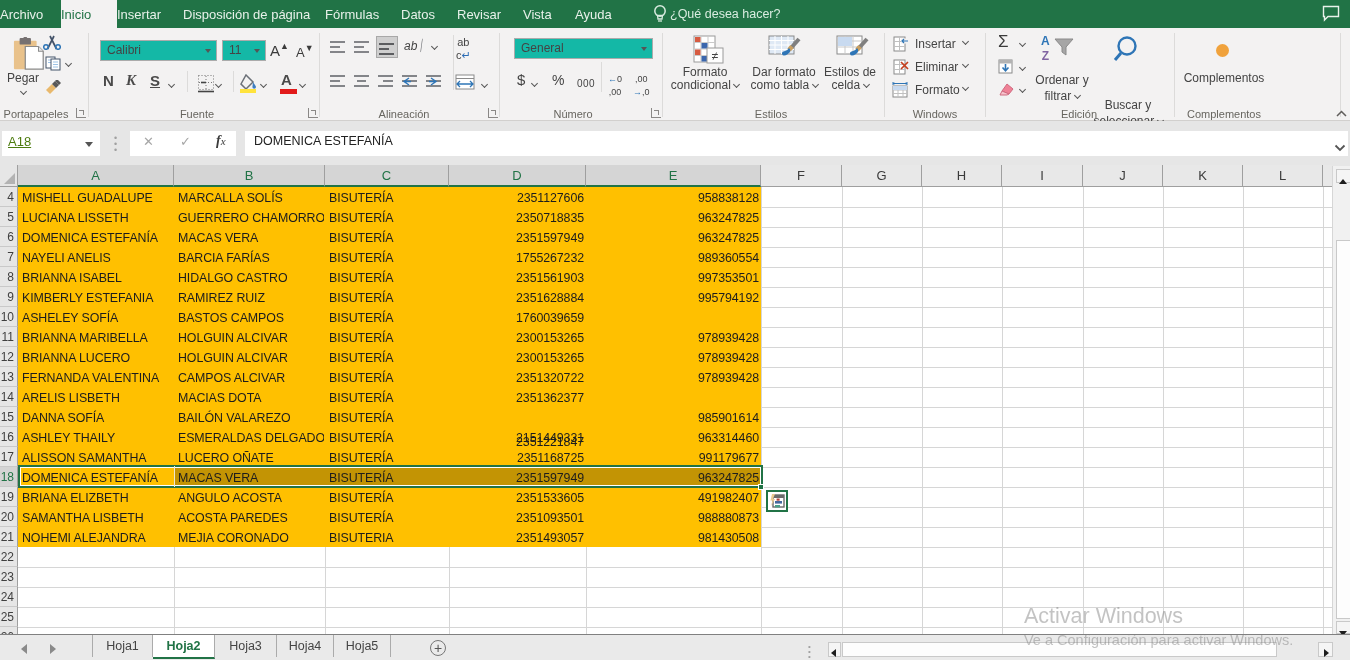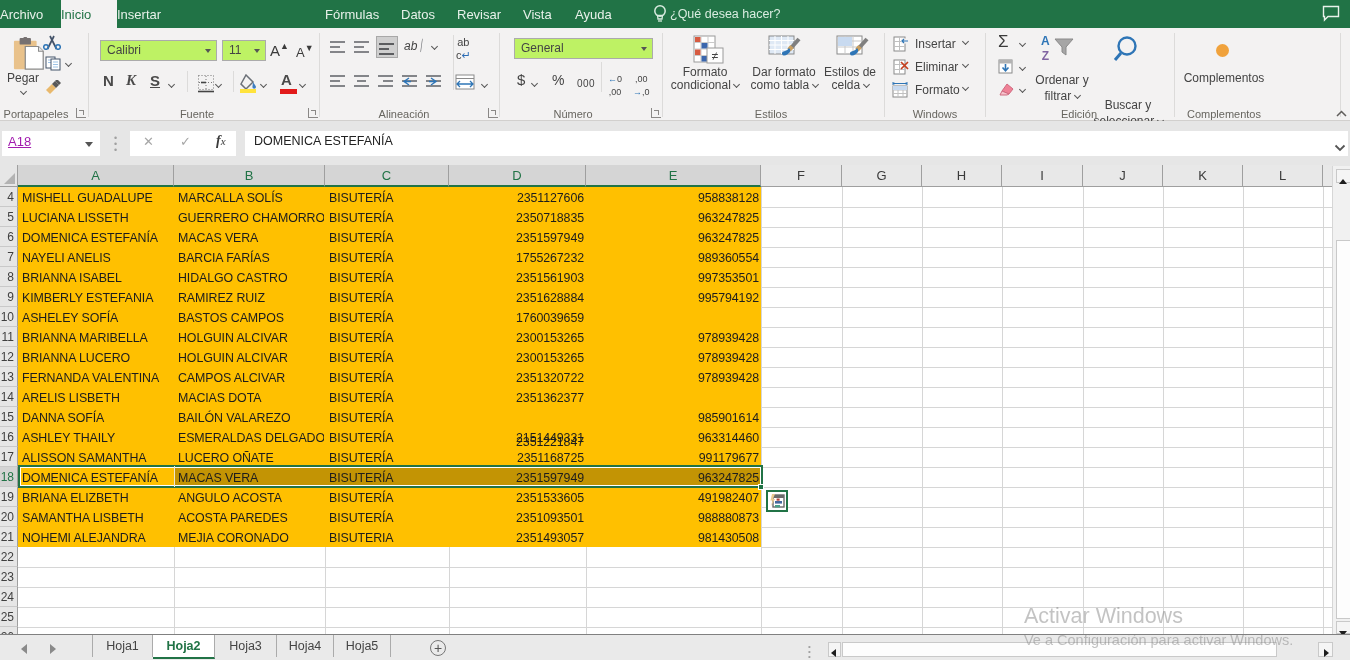--- a/index.html
+++ b/index.html
@@ -12,21 +12,21 @@
 
 #ribbon{left:0;top:28px;width:1350px;height:93px;background:#f3f2f2;border-bottom:1px solid #d2d0ce;}
 .gsep{position:absolute;top:5px;width:1px;height:84px;background:#dcdbda;}
 .glabel{position:absolute;top:80px;height:13px;line-height:13px;font-size:11px;color:#67655f;text-align:center;width:120px;}
 .launcher{position:absolute;top:80px;width:10px;height:10px;border-left:1px solid #8a8886;border-bottom:1px solid #8a8886;}
 .launcher:after{content:"";position:absolute;left:2px;bottom:2px;width:4px;height:4px;border-right:1px solid #8a8886;border-top:1px solid #8a8886;}
 .btxt{position:absolute;font-size:12px;color:#444;line-height:13px;text-align:center;}
 .chev{display:inline-block;width:5px;height:5px;border-right:1.4px solid #565656;border-bottom:1.4px solid #565656;transform:rotate(45deg);vertical-align:2px;}
 .msep{position:absolute;width:1px;background:#dcdbda;}
 div.abs > span.chev:only-child{display:block;margin:0;}
-.combo{position:absolute;background:#bef264;border:1px solid #ababab;font-size:12px;color:#444;}
+.combo{position:absolute;background:#14b8a6;border:1px solid #ababab;font-size:12px;color:#444;}
 .dar{position:absolute;right:5px;top:8px;width:0;height:0;border-left:3.5px solid transparent;border-right:3.5px solid transparent;border-top:4px solid #555;}
 
 #fbar{left:0;top:121px;width:1350px;height:45px;background:#e6e6e6;}
 .fwhite{position:absolute;background:#fff;top:10px;height:25px;}
 
 #grid{left:0;top:165px;width:1350px;height:495px;}
 .colhdr{position:absolute;top:0;height:22px;line-height:21px;text-align:center;font-size:13px;background:#e8e8e8;border-right:1px solid #9f9f9f;border-bottom:1px solid #9f9f9f;color:#3b3b3b;}
 .colhdr.sel{background:#d5d5d5;color:#217346;border-bottom:2px solid #217346;}
 .rowhdr{position:absolute;left:0;width:18px;height:20px;line-height:20px;text-align:right;padding-right:3px;font-size:12px;background:#e6e6e6;border-right:1px solid #9f9f9f;border-bottom:1px solid #c9c9c9;color:#3f3f3f;}
 .cell{position:absolute;height:20px;line-height:22px;font-size:12.4px;color:#1d1d1d;white-space:nowrap;overflow:hidden;letter-spacing:-0.1px;}
@@ -40,20 +40,21 @@
 .tri{display:inline-block;width:0;height:0;}
 .wm{position:absolute;color:rgba(115,115,115,0.55);}
 .sbtn{position:absolute;background:#f5f5f5;border:1px solid #c9c9c9;}
 </style></head>
 <body>
 
 <div class="abs" id="titlebar">
   <div class="ttab" style="left:0;width:57px;">Archivo</div>
   <div class="ttab" id="tab-inicio" style="left:61px;width:56px;">Inicio</div>
   <div class="ttab" style="left:117px;width:66px;">Insertar</div>
+  <div class="ttab" style="left:183px;width:142px;">Disposición de página</div>
   <div class="ttab" style="left:325px;width:76px;">Fórmulas</div>
   <div class="ttab" style="left:401px;width:56px;">Datos</div>
   <div class="ttab" style="left:457px;width:66px;">Revisar</div>
   <div class="ttab" style="left:523px;width:52px;">Vista</div>
   <div class="ttab" style="left:575px;width:62px;">Ayuda</div>
   <svg class="abs" style="left:652px;top:4px;" width="16" height="20" viewBox="0 0 16 20">
     <circle cx="8" cy="7" r="5.2" fill="none" stroke="#d9ece0" stroke-width="1.5"></circle>
     <path d="M5.5 11.5 L10.5 11.5 L10 15 L6 15 Z" fill="none" stroke="#d9ece0" stroke-width="1.3"></path>
     <line x1="6" y1="17" x2="10" y2="17" stroke="#d9ece0" stroke-width="1.3"></line>
   </svg>
@@ -344,21 +345,21 @@
   <div class="btxt" style="left:1174px;top:44px;width:100px;">Complementos</div>
   <div class="abs" style="left:1336px;top:76px;width:11px;height:8px;">
     <svg width="11" height="8" viewBox="0 0 11 8">
         <path d="M1 6 L5.5 1.5 L10 6" fill="none" stroke="#605e5c" stroke-width="1.5"></path>
       </svg>
   </div>
 </div>
 
 <div class="abs" id="fbar">
   <div class="fwhite" style="left:2px;width:98px;"></div>
-  <div class="abs" style="left:8px;top:13px;font-size:13px;color:#a21caf;text-decoration:underline;">A18</div>
+  <div class="abs" style="left:8px;top:13px;font-size:13px;color:#4d7c0f;text-decoration:underline;">A18</div>
   <div class="abs" style="left:85px;top:21px;width:0;height:0;border-left:4px solid transparent;border-right:4px solid transparent;border-top:5px solid #555;"></div>
   <div class="abs" style="left:114px;top:14px;color:#a0a0a0;font-size:9px;line-height:6px;">•<br>•<br>•</div>
   <div class="fwhite" style="left:130px;width:106px;"></div>
   <div class="abs" style="left:143px;top:13px;font-size:13px;color:#a6a6a6;">✕</div>
   <div class="abs" style="left:180px;top:13px;font-size:13px;color:#a6a6a6;">✓</div>
   <div class="abs" style="left:216px;top:12px;font-size:14px;color:#3b3b3b;font-style:italic;font-family:'Liberation Serif',serif;"><b>f</b><span style="font-size:11px;">x</span></div>
   <div class="fwhite" style="left:245px;width:1103px;"></div>
   <div class="abs" style="left:254px;top:13px;font-size:12.5px;color:#222;">DOMENICA ESTEFANÍA</div>
   <div class="abs" style="left:1334px;top:17px;">
     <svg width="12" height="8" viewBox="0 0 12 8">

